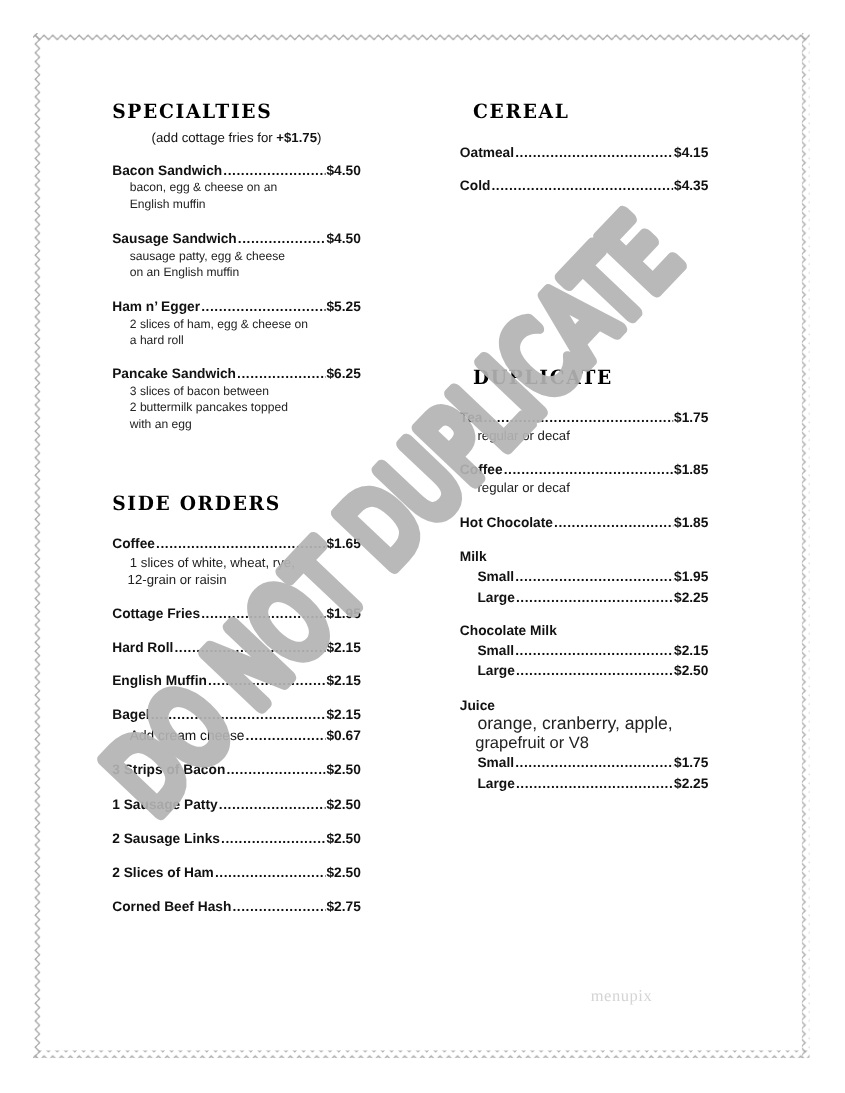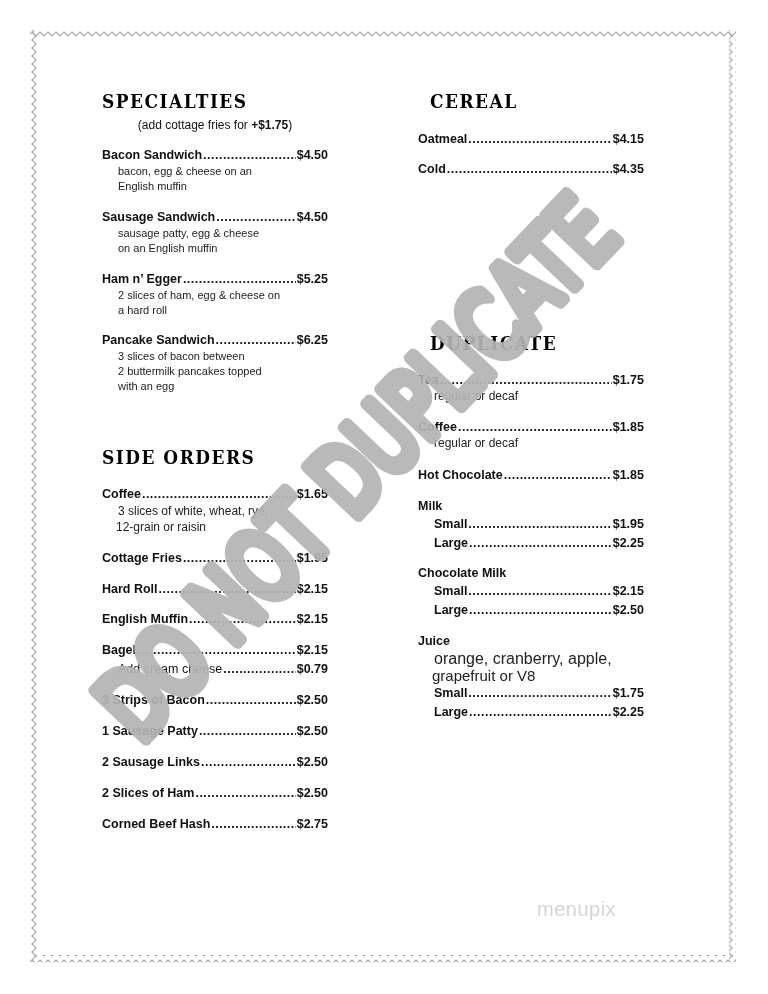--- a/index.html
+++ b/index.html
@@ -53,21 +53,21 @@
     .label {
       position: absolute; left: 0; font-size: 12.5px; font-weight: bold; line-height: 16px;
     }
 
     .watermark {
       position: absolute; left: 0; top: 0; width: 768px; height: 994px; pointer-events: none;
     }
 
     .brand {
       position: absolute; left: 537px; top: 898px;
-      font-family: Liberation Sans, sans-serif; font-size: 20px; font-weight: normal;
+      font-family: Liberation Serif, serif; font-size: 15px; font-weight: normal;
       color: #d4d4d4; letter-spacing: 0.5px;
     }
   </style>
 </head>
 <body>
 
 <svg class="page-border" viewBox="0 0 706 932" width="706" height="932">
   <defs>
     <pattern id="waveH" width="8" height="8" patternUnits="userSpaceOnUse">
       <path d="M0 4 L2 2 L4 4 L6 6 L8 4" fill="none" stroke="#a8a8a8" stroke-width="1.2"></path>
@@ -120,21 +120,21 @@
   <div class="desc" style="top:364px">2 buttermilk pancakes topped</div>
   <div class="desc" style="top:379px">with an egg</div>
 
   <div class="section-title" style="top:448px">SIDE ORDERS</div>
 
   <div class="row" style="top:486px">
     <span class="name">Coffee</span>
       <span class="dots"></span>
       <span class="price">$1.65</span>
   </div>
-  <div class="desc" style="top:504px; font-size:12px">3 slices of white, wheat, rye,</div>
+  <div class="desc" style="top:504px; font-size:12px">1 slices of white, wheat, rye,</div>
   <div class="desc" style="top:520px; font-size:12px; left:14px">12-grain or raisin</div>
 
   <div class="row" style="top:550px">
     <span class="name">Cottage Fries</span>
       <span class="dots"></span>
       <span class="price">$1.95</span>
   </div>
   <div class="row" style="top:581px">
     <span class="name">Hard Roll</span>
       <span class="dots"></span>
@@ -146,21 +146,21 @@
       <span class="price">$2.15</span>
   </div>
   <div class="row" style="top:642px">
     <span class="name">Bagel</span>
       <span class="dots"></span>
       <span class="price">$2.15</span>
   </div>
   <div class="row sub" style="top:661px">
     <span class="name">Add cream cheese</span>
       <span class="dots"></span>
-      <span class="price">$0.79</span>
+      <span class="price">$0.67</span>
   </div>
   <div class="row" style="top:692px">
     <span class="name">3 Strips of Bacon</span>
       <span class="dots"></span>
       <span class="price">$2.50</span>
   </div>
   <div class="row" style="top:723px">
     <span class="name">1 Sausage Patty</span>
       <span class="dots"></span>
       <span class="price">$2.50</span>

